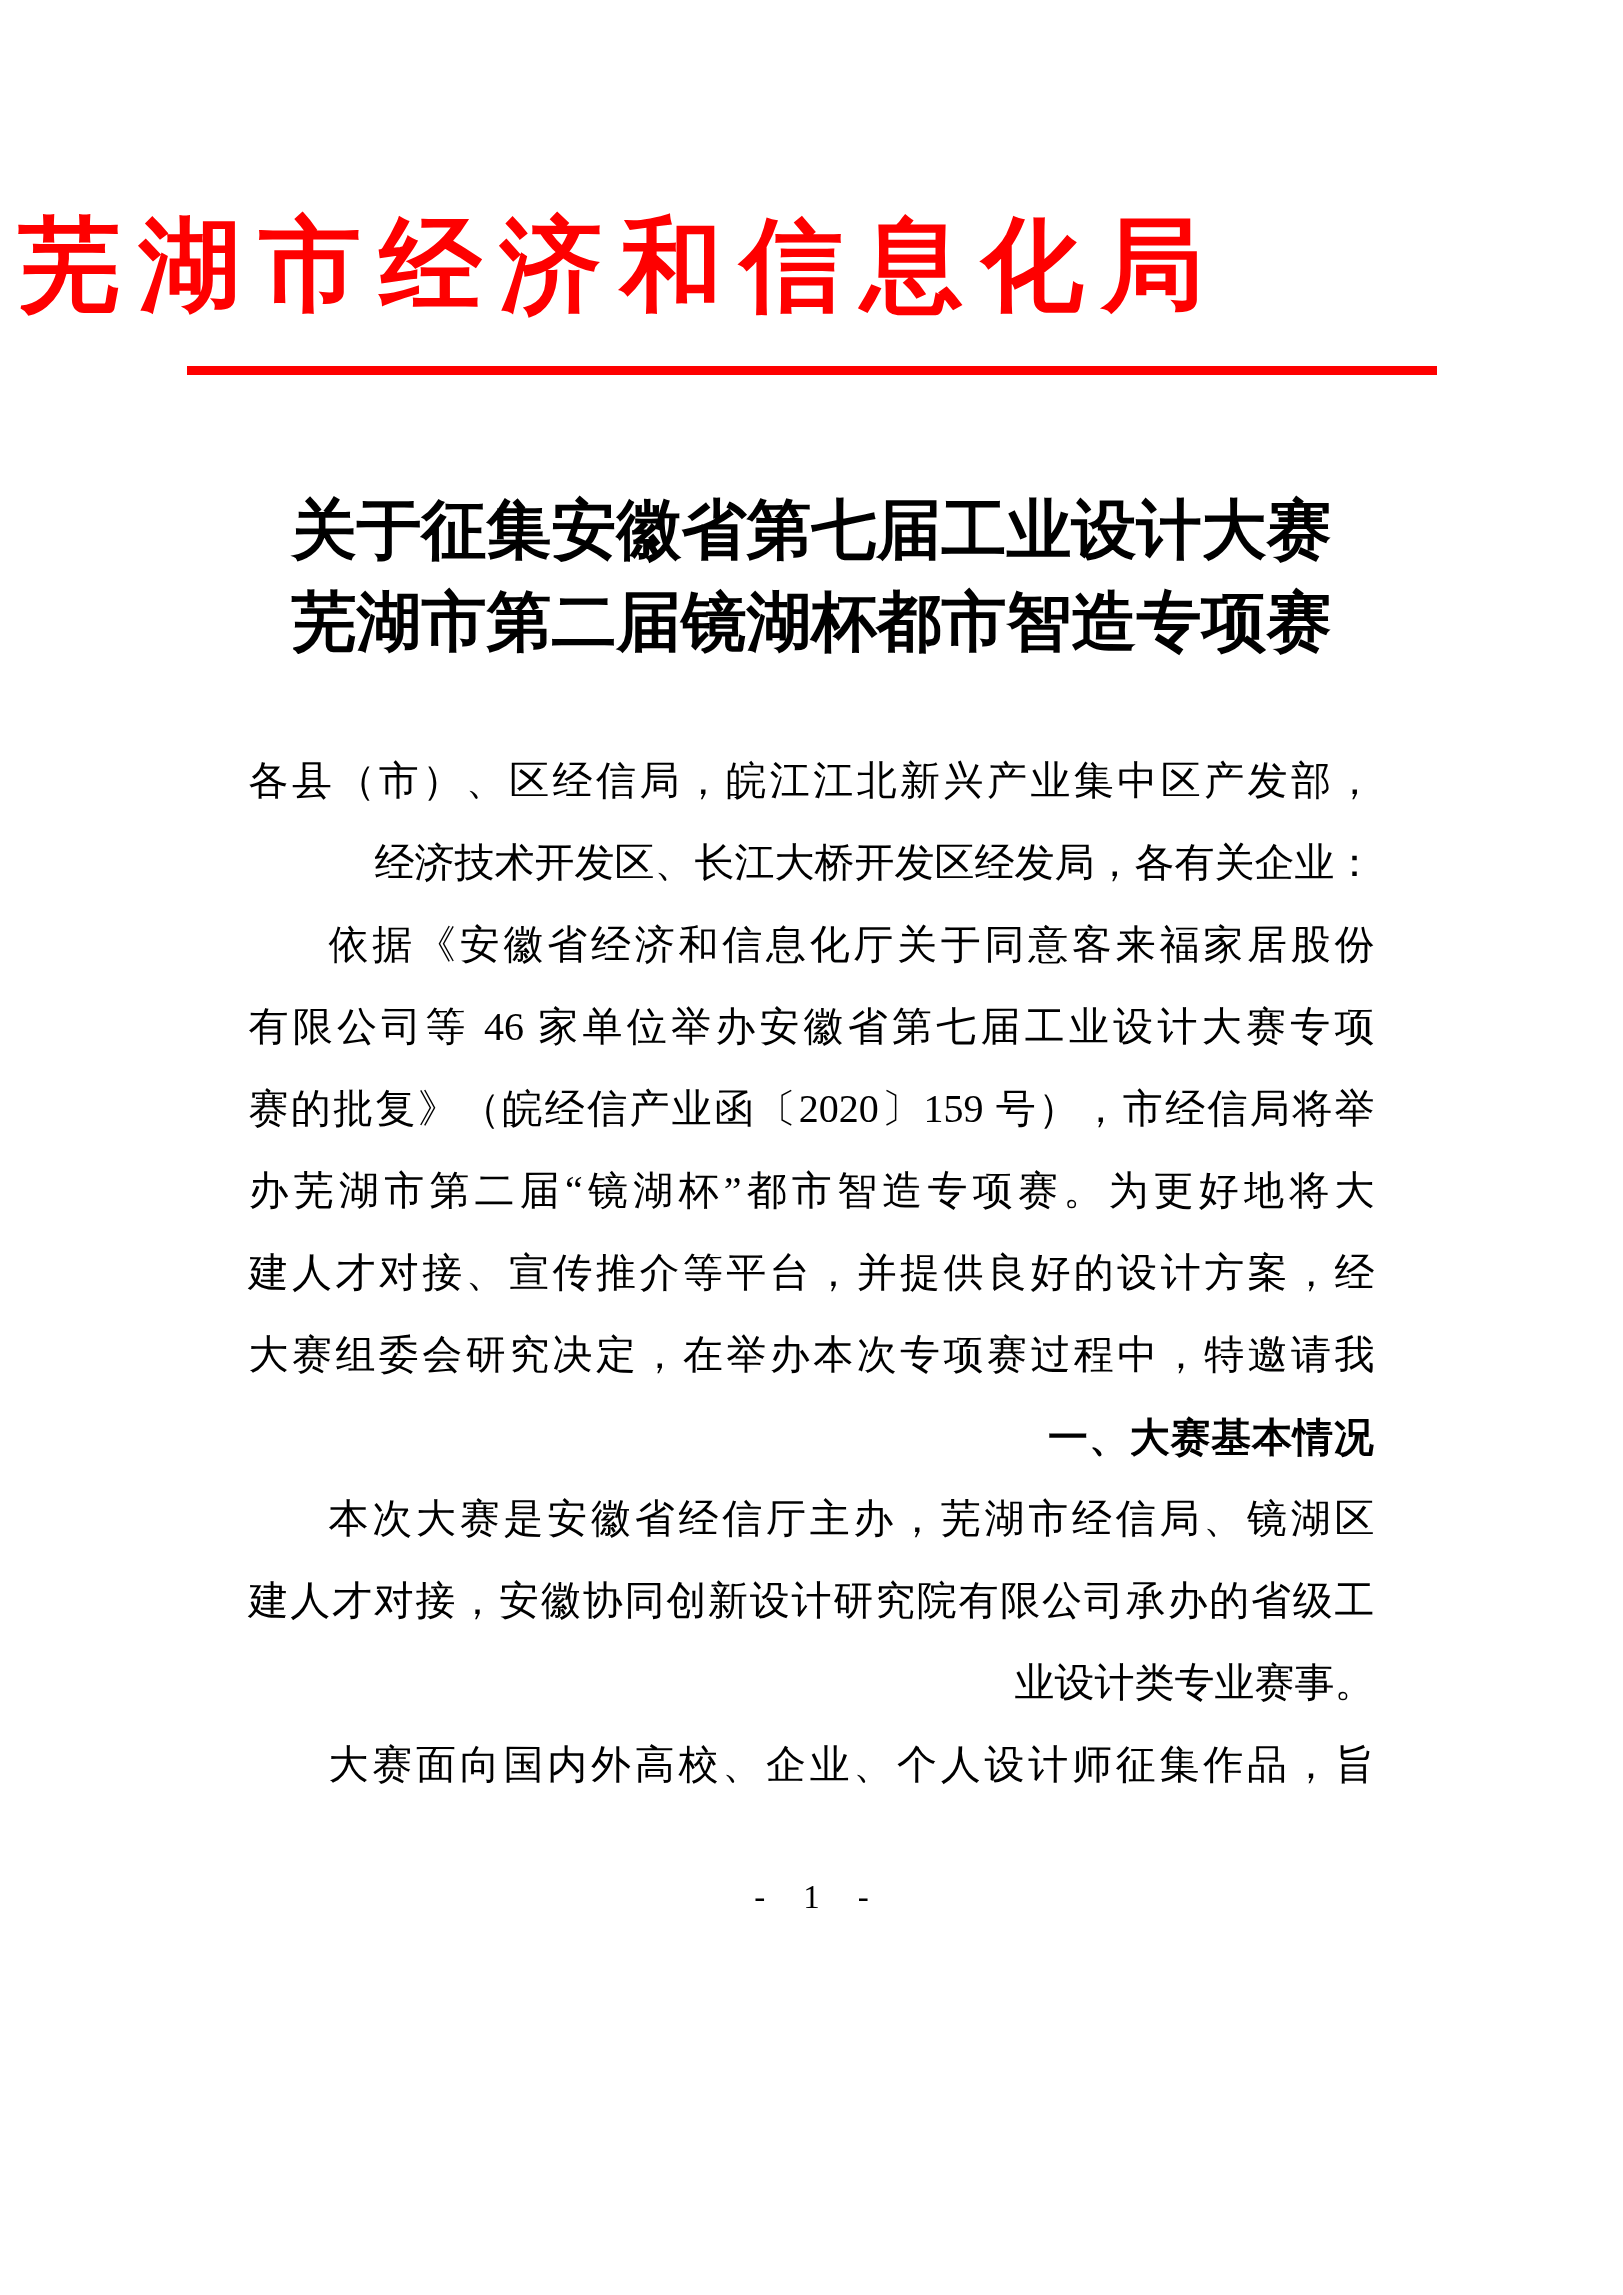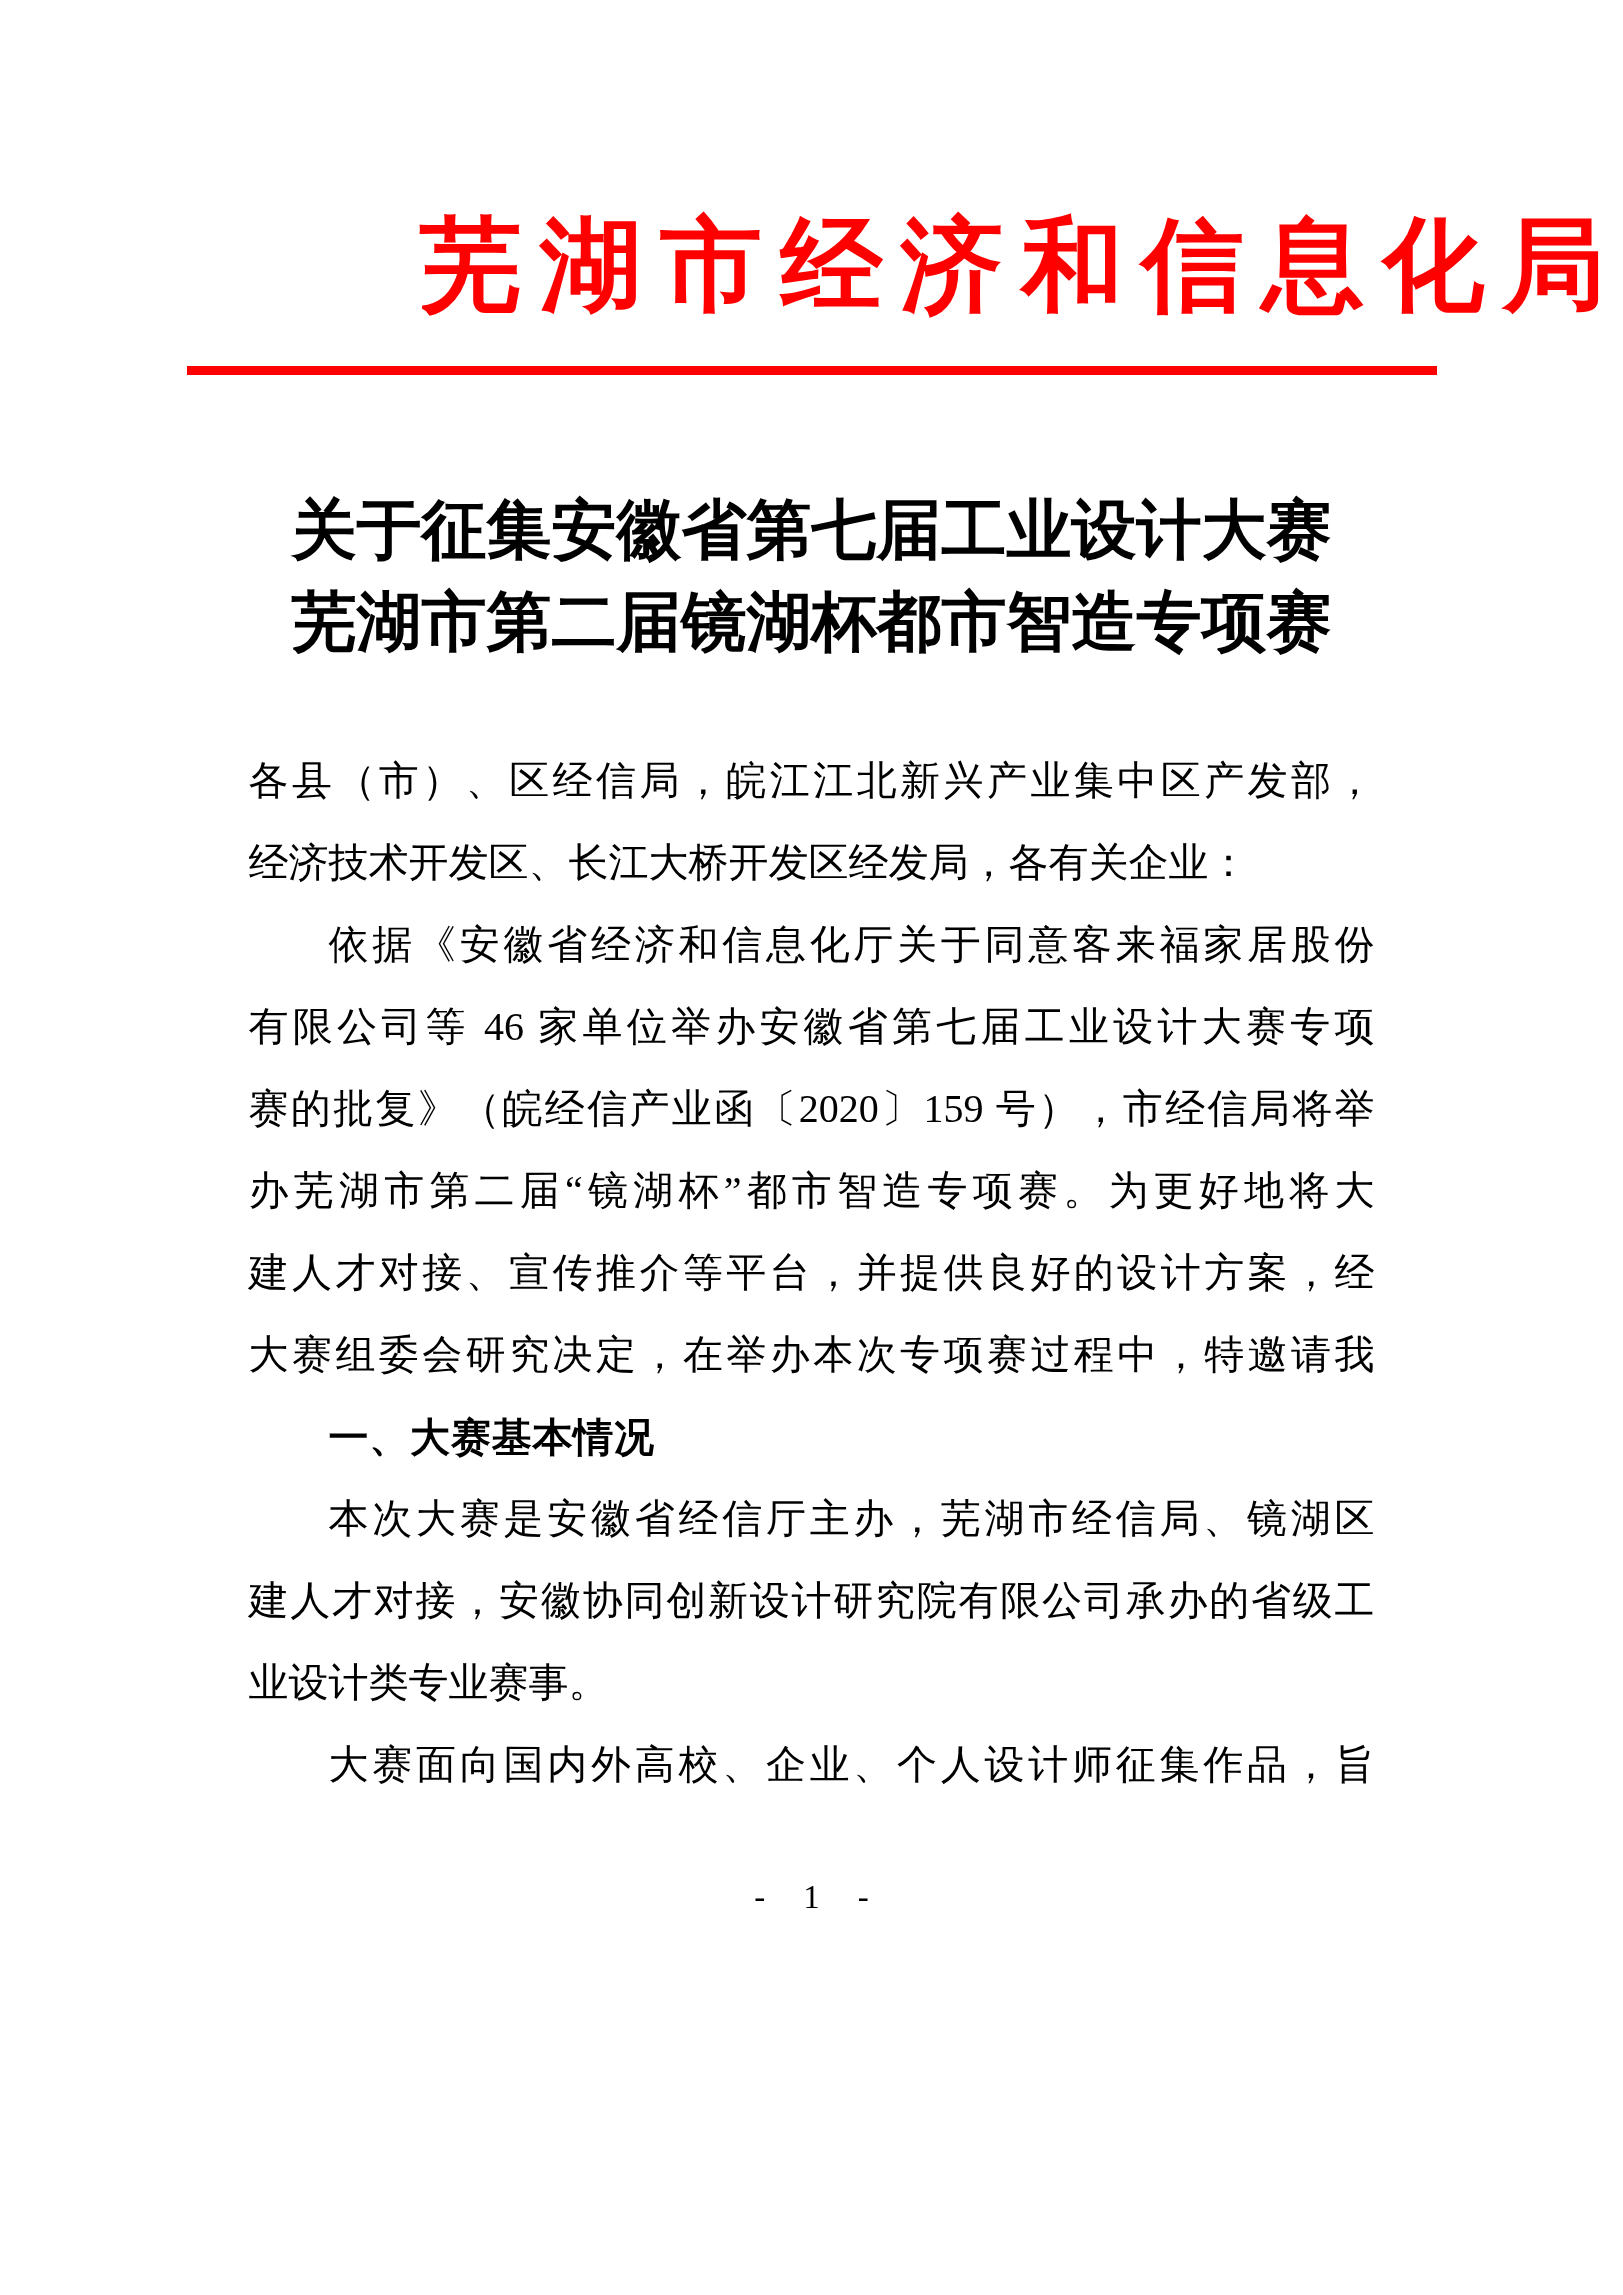--- a/index.html
+++ b/index.html
@@ -14,29 +14,28 @@
     height: 2295px;
     background: #ffffff;
     overflow: hidden;
     font-family: "Liberation Serif", "DejaVu Serif", serif;
     color: #000000;
   }
 
   
   .masthead {
     margin-top: 210px;
-    text-align: right;
+    text-align: left;
     font-size: 102px;
     line-height: 1.1;
     font-weight: bold;
     color: #fe0000;
     letter-spacing: 0.18em;
     text-indent: 0.18em; 
     white-space: nowrap;
-    padding-left: 41px;
   }
 
   
   .red-rule {
     width: 1250px;
     height: 8.9px;
     background: #fe0000;
     margin: 44px auto 0 auto;
   }
 
@@ -53,21 +52,21 @@
   
   .body-col {
     width: 1126px;
     margin: 72px auto 0 auto;
     font-size: 40px;
     line-height: 82px;
   }
 
   .bline {
     white-space: nowrap;
-    text-align: left;
+    text-align: right;
   }
   .bline.j {
     white-space: normal;
     text-align: justify;
     text-align-last: justify;
     text-justify: inter-character;
   }
   .bline.ind {
     text-indent: 2em;
   }

